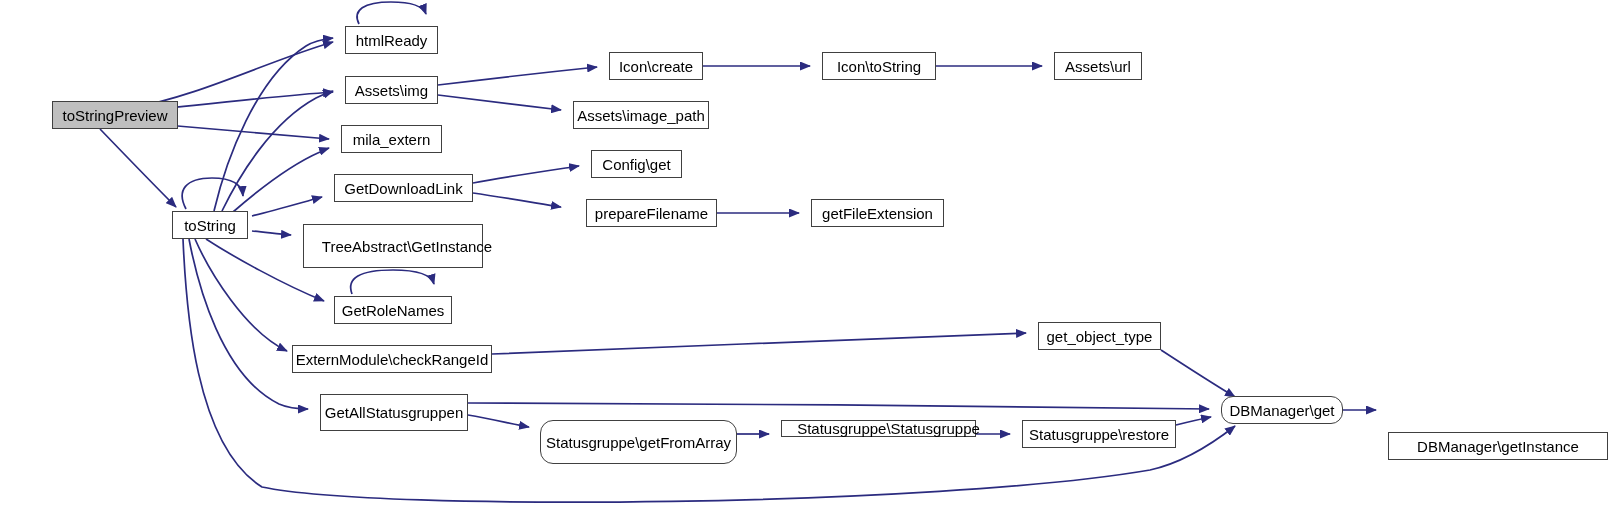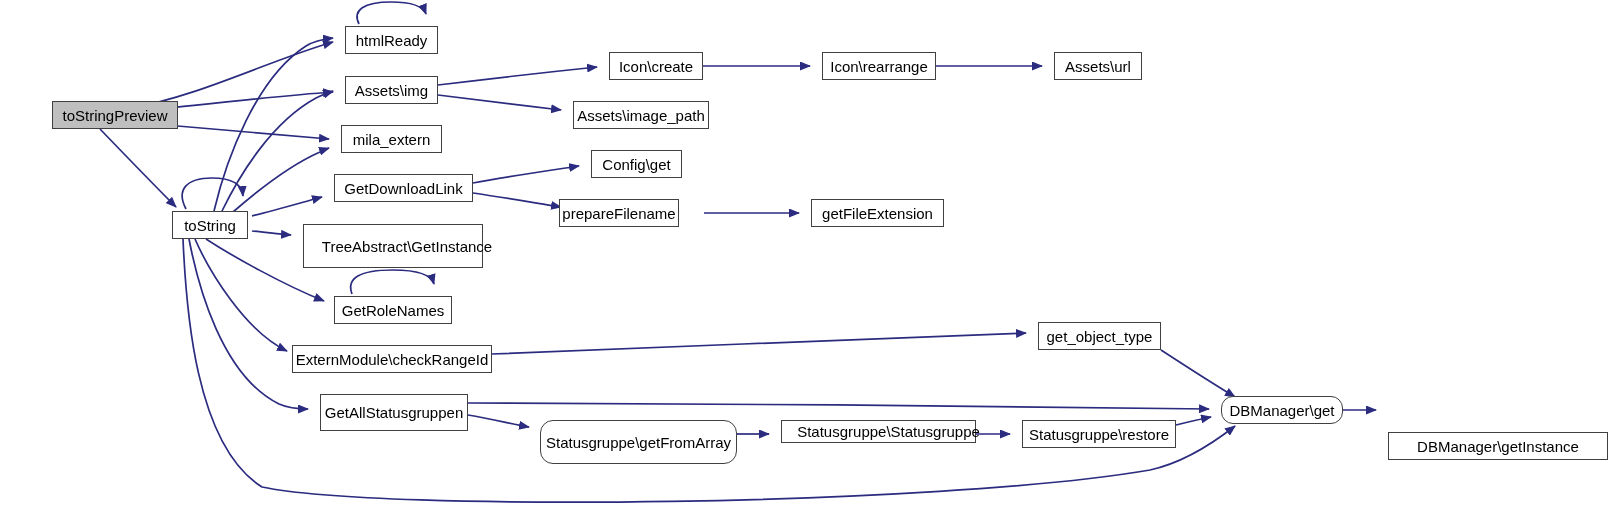--- a/index.html
+++ b/index.html
@@ -158,33 +158,33 @@
       </div>
       <div class="node" style="left: 609px; top: 52px; width: 94px; height: 28px; align-items: center;">
         <span class="node-label">Icon\create</span>
       </div>
       <div class="node" style="left: 573px; top: 101px; width: 136px; height: 28px;">
         <span class="node-label">Assets\image_path</span>
       </div>
       <div class="node" style="left: 591px; top: 150px; width: 91px; height: 28px;">
         <span class="node-label">Config\get</span>
       </div>
-      <div class="node" style="left: 559px; top: 199px; width: 120px; height: 28px;">
+      <div class="node" style="left: 586px; top: 199px; width: 131px; height: 28px;">
         <span class="node-label">prepareFilename</span>
       </div>
       <div class="node" style="left: 540px; top: 420px; width: 197px; height: 44px; border-radius: 13px;">
         <span class="node-label">Statusgruppe\getFromArray</span>
       </div>
       <div class="node" style="left: 822px; top: 52px; width: 114px; height: 28px;">
-        <span class="node-label">Icon\rearrange</span>
+        <span class="node-label">Icon\toString</span>
       </div>
       <div class="node" style="left: 811px; top: 199px; width: 133px; height: 28px;">
         <span class="node-label">getFileExtension</span>
       </div>
-      <div class="node" style="left: 781px; top: 420px; width: 195px; height: 23px; padding-left: 20px;">
+      <div class="node" style="left: 781px; top: 420px; width: 195px; height: 17px; padding-left: 20px;">
         <span class="node-label">Statusgruppe\Statusgruppe</span>
       </div>
       <div class="node" style="left: 1054px; top: 52px; width: 88px; height: 28px;">
         <span class="node-label">Assets\url</span>
       </div>
       <div class="node" style="left: 1038px; top: 322px; width: 123px; height: 28px;">
         <span class="node-label">get_object_type</span>
       </div>
       <div class="node" style="left: 1022px; top: 420px; width: 154px; height: 28px;">
         <span class="node-label">Statusgruppe\restore</span>

